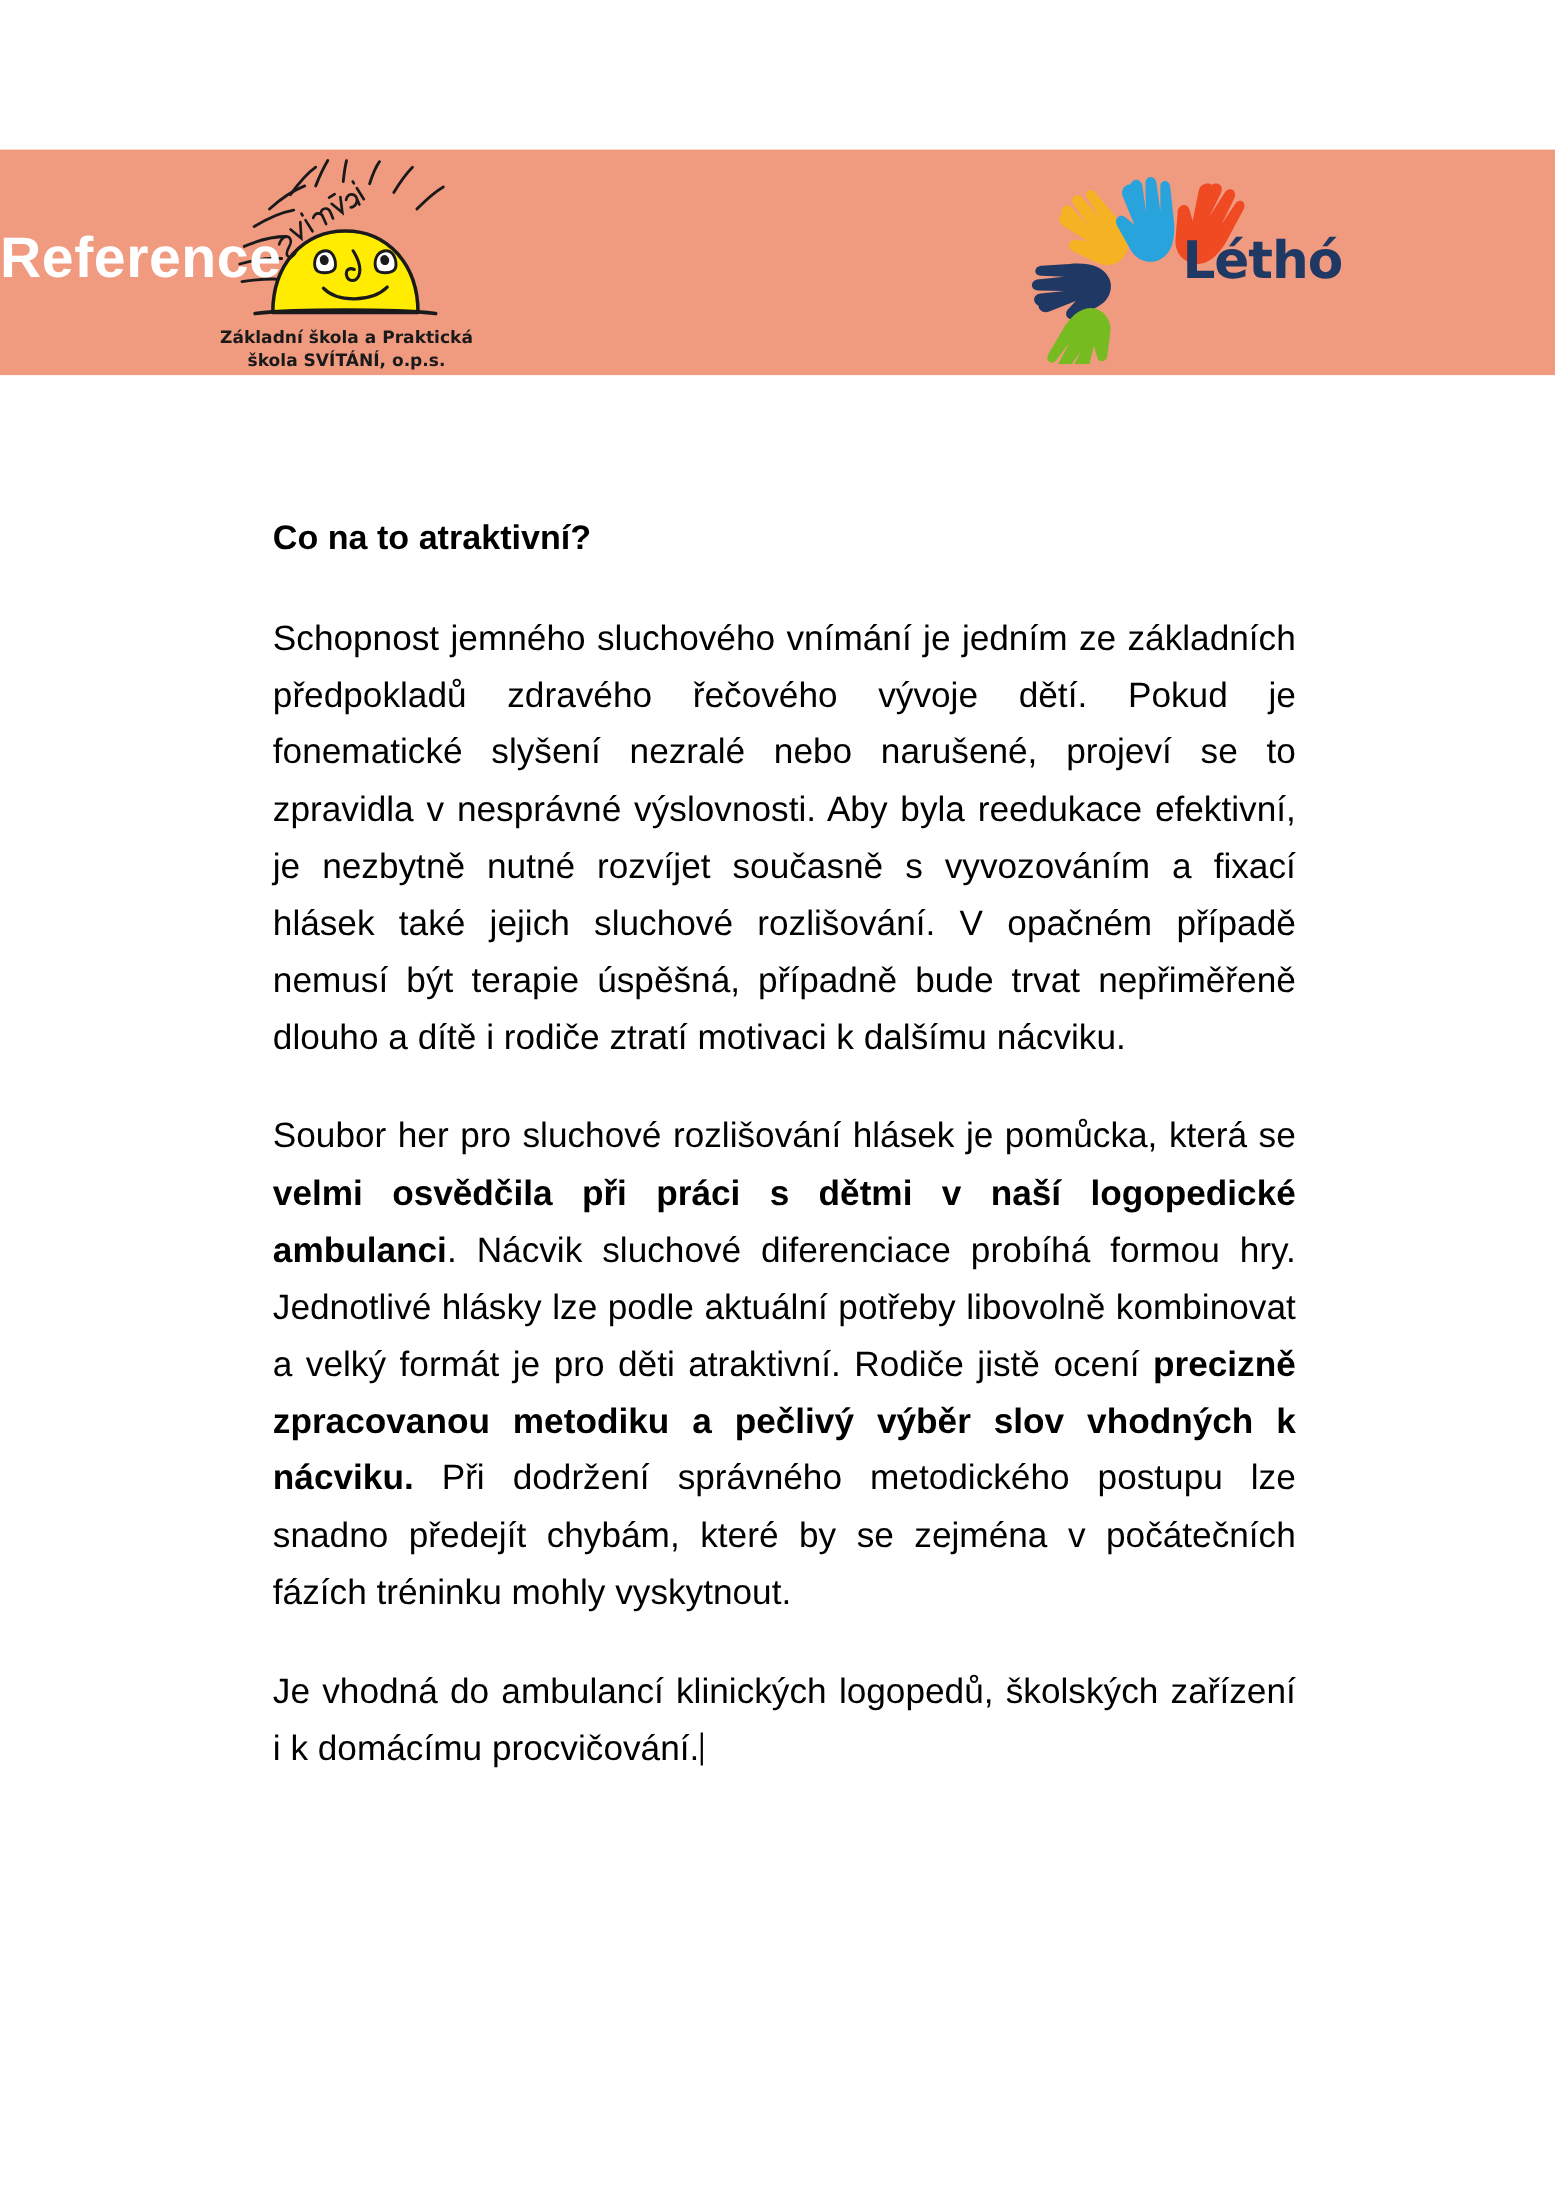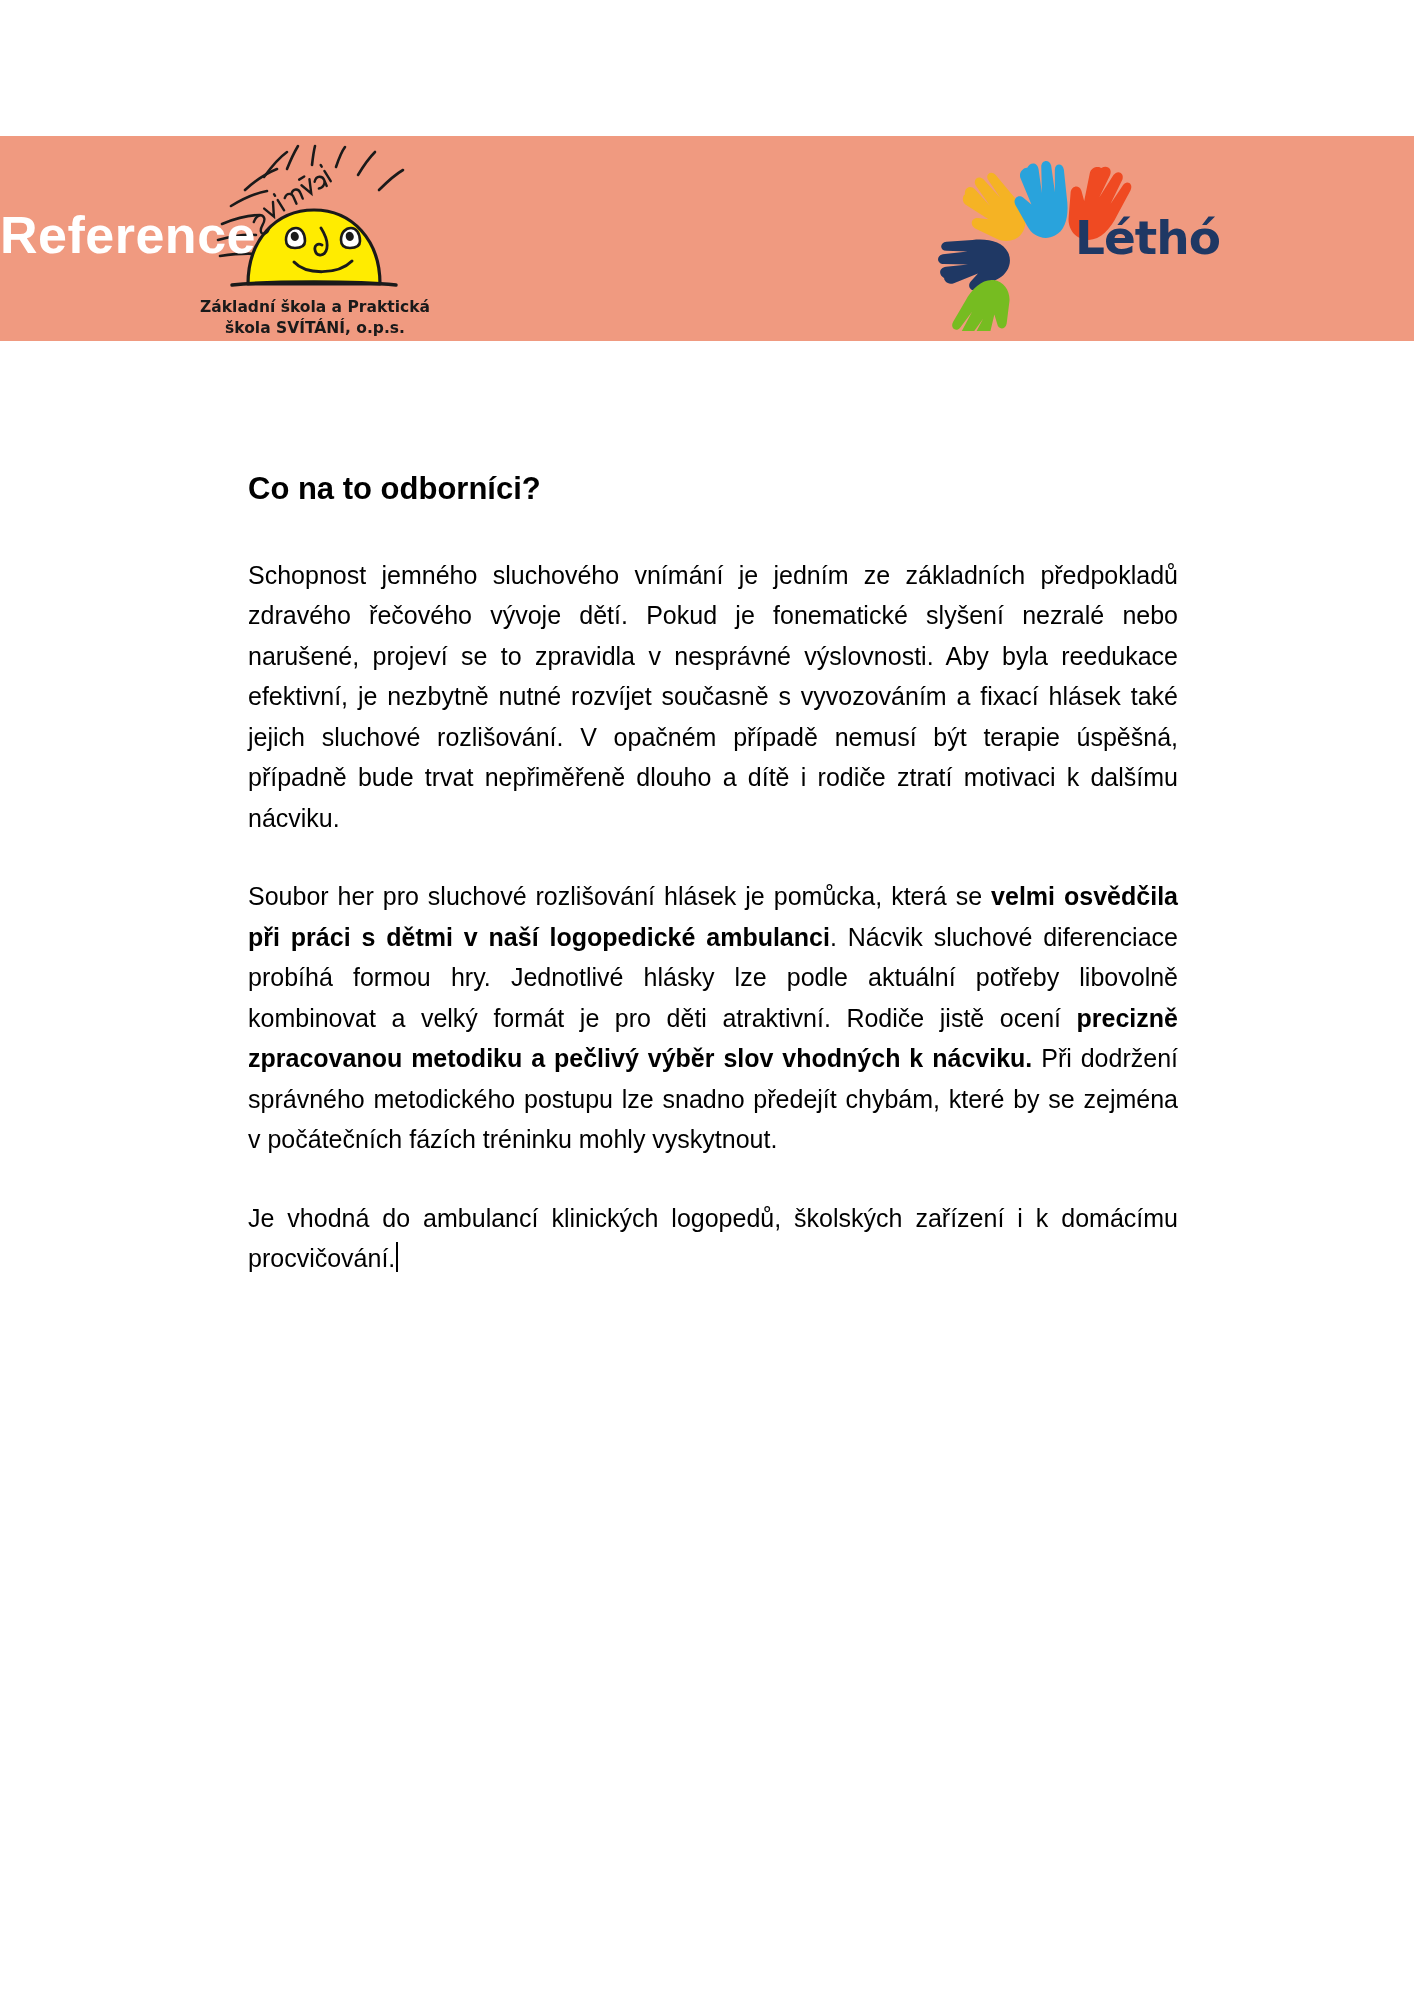--- a/index.html
+++ b/index.html
@@ -95,21 +95,21 @@
     width: 930px;
   }
   .doc-heading {
     font-size: 31px;
     font-weight: bold;
     line-height: 1.25;
     margin: 0 0 46px 0;
     text-align: left;
   }
   .para {
-    font-size: 25px;
+    font-size: 32px;
     line-height: 1.62;
     text-align: justify;
     text-justify: inter-word;
     margin: 0 0 38px 0;
     hyphens: none;
   }
   .para:last-child { margin-bottom: 0; }
   .para b { font-weight: bold; }
 
   
@@ -199,21 +199,21 @@
         <g transform="rotate(-152 56 160)">
           <path fill="#76BC21" d="M46 122 c4-6 11-4 11 3 l0 20 l3-22 c1-7 9-7 10 0 l0 23 l3-19 c1-7 9-6 9 1 l-1 24 c0 15-5 28-15 32 c-10 4-20-2-24-11 l-8-21 c-2-6 4-10 8-5 l7 7 l-6-23 c-2-6 4-10 5-9 Z"></path>
         </g>
       </svg>
     </div>
     <div class="letho-word">Léthó</div>
   </div>
 
   <div class="content">
 
-    <h1 class="doc-heading">Co na to odborníci?</h1>
+    <h1 class="doc-heading">Co na to atraktivní?</h1>
 
     <p class="para">
       <span>Schopnost jemného sluchového vnímání je jedním ze základních předpokladů zdravého řečového vývoje dětí. Pokud je fonematické slyšení nezralé nebo narušené, projeví se to zpravidla v nesprávné výslovnosti. Aby byla reedukace efektivní, je nezbytně nutné rozvíjet současně s vyvozováním a fixací hlásek také jejich sluchové rozlišování. V opačném případě nemusí být terapie úspěšná, případně bude trvat nepřiměřeně dlouho a dítě i rodiče ztratí motivaci k dalšímu nácviku.</span>
     </p>
 
     <p class="para">
       <span>Soubor her pro sluchové rozlišování hlásek je pomůcka, která se </span><b>velmi osvědčila při práci s dětmi v naší logopedické ambulanci</b><span>. Nácvik sluchové diferenciace probíhá formou hry. Jednotlivé hlásky lze podle aktuální potřeby libovolně kombinovat a velký formát je pro děti atraktivní. Rodiče jistě ocení </span><b>precizně zpracovanou metodiku a pečlivý výběr slov vhodných k nácviku.</b><span> Při dodržení správného metodického postupu lze snadno předejít chybám, které by se zejména v počátečních fázích tréninku mohly vyskytnout.</span>
     </p>
 
 

